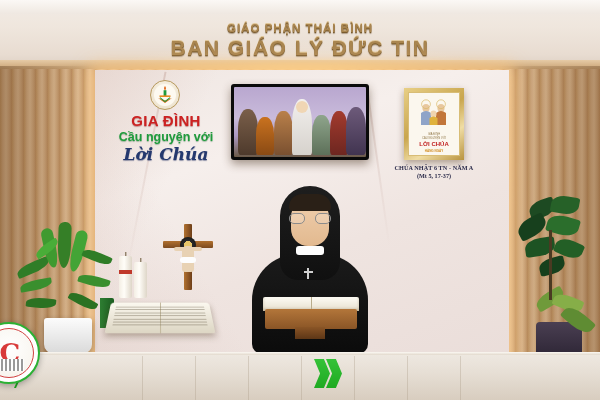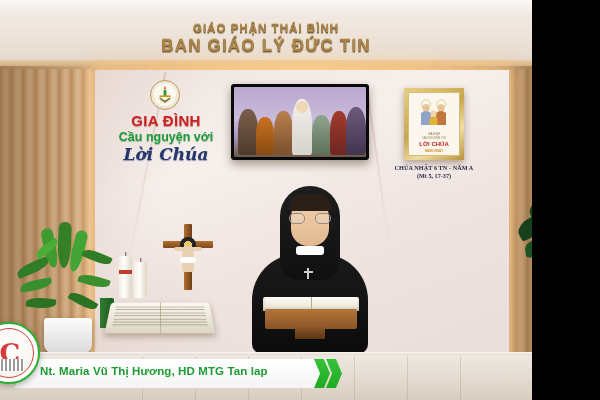--- a/index.html
+++ b/index.html
@@ -1,36 +1,36 @@
 <!DOCTYPE html>
 <html><head>
 <meta charset="utf-8">
 <style>
   * { margin:0; padding:0; box-sizing:border-box; }
   html,body { width:600px; height:400px; overflow:hidden; background:#000; }
   body { font-family:"Liberation Sans", sans-serif; }
 
-  #stage { position:relative; width:532px; height:400px; overflow:hidden; }
+  #stage { position:relative; width:600px; height:400px; overflow:hidden; }
 
   
   .wall-top{
     position:absolute; left:0; top:0; width:600px; height:68px;
     background:
       radial-gradient(ellipse 300px 60px at 50% 120%, rgba(255,240,220,.55), rgba(255,255,255,0) 70%),
       linear-gradient(180deg,#f2ece6 0%,#efe6dd 40%,#e8dcd1 80%,#dccfc2 100%);
   }
   .wall-top:after{
     content:""; position:absolute; left:0; top:0; width:100%; height:14px;
     background:linear-gradient(180deg,#fbf8f5,#efe8e1);
   }
   .hdr{ position:absolute; left:0; width:100%; text-align:center; color:#a98550;
         text-shadow:0 1px 0 #7a5c2e, 0 2px 1px rgba(90,60,25,.45), 0 -1px 0 #e0c79a;
         letter-spacing:.09em; font-weight:bold; white-space:nowrap; }
   .hdr1{ top:22px; font-size:11.5px; }
-  .hdr2{ top:36px; font-size:17px; letter-spacing:.07em;text-align:center; }
+  .hdr2{ top:36px; font-size:21px; letter-spacing:.07em;text-align:center; }
 
   
   .slat-band{
     position:absolute; left:0; top:66px; width:600px; height:334px;
     background:
       repeating-linear-gradient(90deg,
         #c79a66 0px,#d8b186 3px,#e2bf96 6px,#d3ab7f 9px,#bf9060 12px),
       linear-gradient(180deg,#d9b285,#c49a68);
   }
   .slat-shadow-l{position:absolute;left:0;top:66px;width:90px;height:334px;
@@ -359,23 +359,20 @@
     <div class="fleaf" style="left:48px; top:100px;width:30px;height:14px;background:#86ae48;transform:rotate(22deg);"></div>
     <div class="fleaf" style="left:56px; top:116px;width:34px;height:16px;background:#5f8c33;transform:rotate(40deg);"></div>
     <div style="position:absolute;left:44px;top:34px;width:3px;height:70px;background:#4a3a22;"></div>
   </div>
 
   <div class="table-front"></div>
   <div class="table-lines"></div>
 
   <div class="banner">
     <div class="bar-white-edge"></div>
-    <div class="bar-white">
-      <span>Nt. Maria Vũ Thị Hương, HD MTG Tan lap</span>
-    </div>
     <div class="chev chev1"></div>
     <div class="chev chev2"></div>
   </div>
 
   <div class="badge">
     <div class="badge-in">
       <div class="badge-mark">C</div>
       <div class="badge-bldg"></div>
     </div>
   </div>

